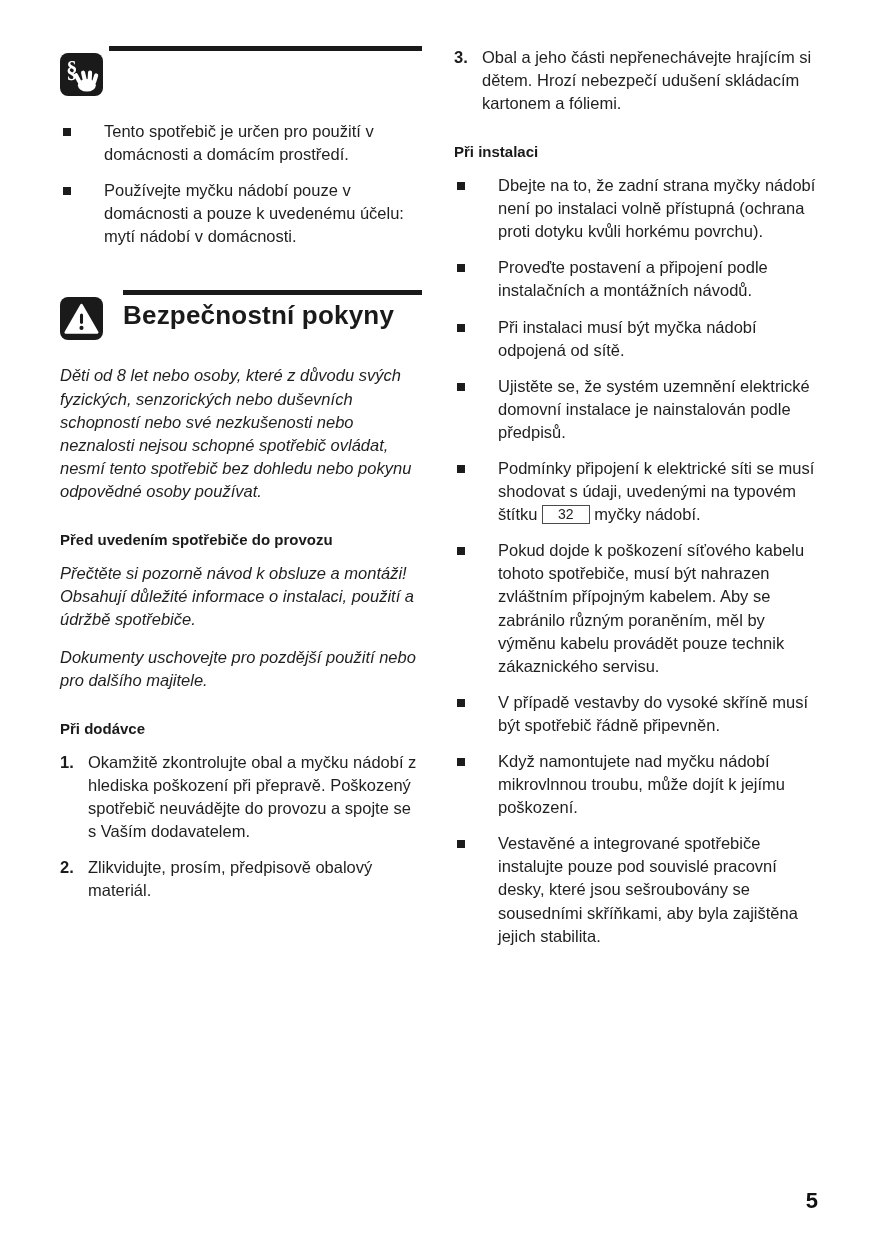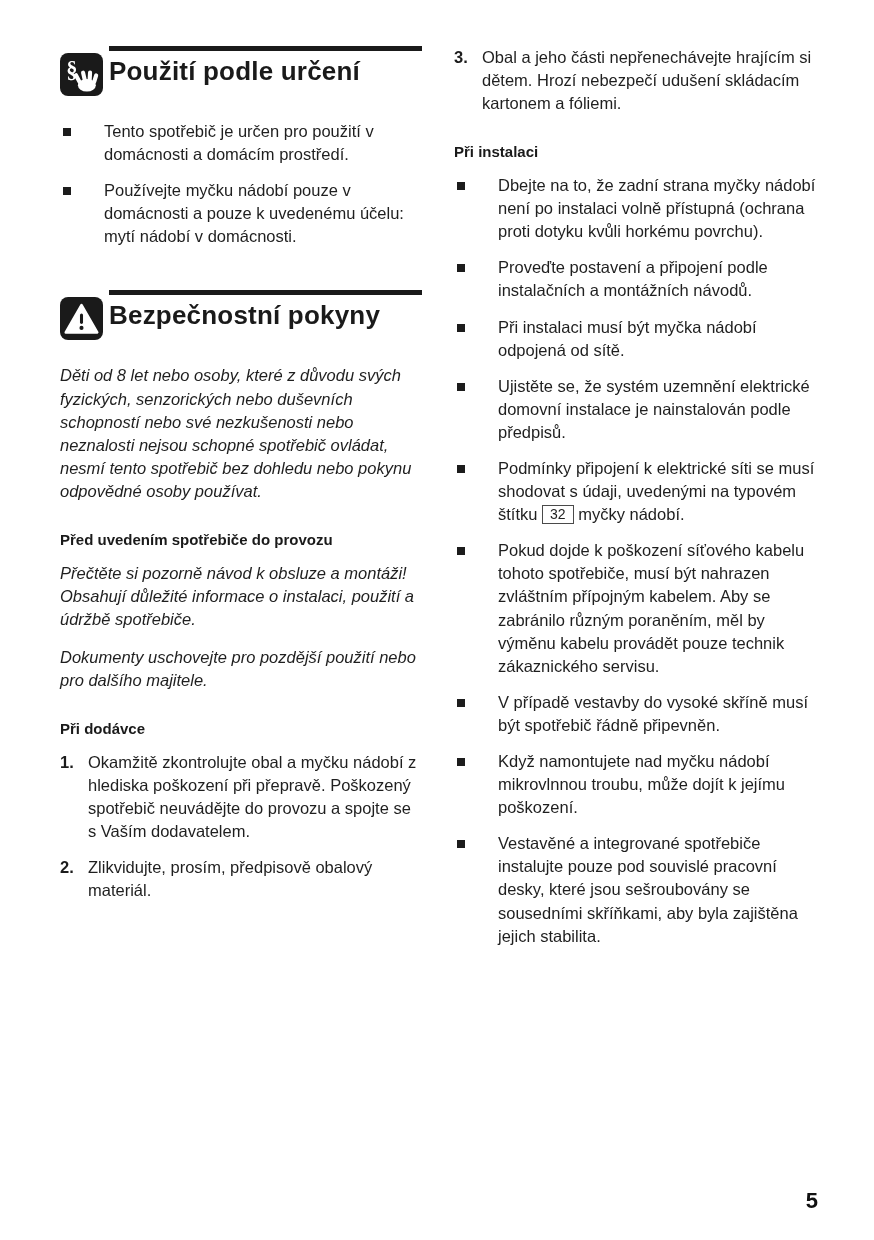--- a/index.html
+++ b/index.html
@@ -47,31 +47,31 @@
   .num-item { display:flex; margin-bottom:13px; }
   .num-marker {
     font-size:16.5px; line-height:1.4; font-weight:bold;
     width:28px; flex:0 0 auto;
   }
   .num-text { flex:1; }
 
   .ref-box {
     display:inline-block;
     border:1px solid #4a4a4a;
-    padding:0 7px;
+    padding:0 15px;
     font-size:14px; line-height:1.2;
     vertical-align:1px;
   }
 
   .page-number {
     position:absolute; right:56px; bottom:26px;
     font-size:22px; font-weight:bold; color:#111;
   }
 
-  .mt-chapter2 { margin-top:42px; }
+  .mt-chapter2 { margin-top:42px;gap:14px; }
 </style>
 </head>
 <body>
 
 <div class="page">
 
   <div class="col col-left">
 
     <div class="chapter-head">
       <div class="chapter-icon">
@@ -82,21 +82,20 @@
             <ellipse cx="30" cy="36" rx="10" ry="7"></ellipse>
             <rect x="17.5" y="22" width="4.6" height="13" rx="2.3" transform="rotate(-28 19.8 28.5)"></rect>
             <rect x="24.5" y="19.5" width="4.6" height="14" rx="2.3" transform="rotate(-13 26.8 26.5)"></rect>
             <rect x="31" y="19.5" width="4.6" height="14" rx="2.3" transform="rotate(3 33.3 26.5)"></rect>
             <rect x="37" y="22.5" width="4.6" height="12" rx="2.3" transform="rotate(17 39.3 28.5)"></rect>
           </g>
         </svg>
       </div>
       <div class="chapter-title-wrap">
         <div class="rule"></div>
-        <h1 class="chapter-title">Použití podle určení</h1>
       </div>
     </div>
 
     <div class="bullet-item">
       <span class="bullet-marker"></span>
       <span class="bullet-text">Tento spotřebič je určen pro použití v domácnosti a domácím prostředí.</span>
     </div>
     <div class="bullet-item">
       <span class="bullet-marker"></span>
       <span class="bullet-text">Používejte myčku nádobí pouze v domácnosti a pouze k uvedenému účelu: mytí nádobí v domácnosti.</span>

